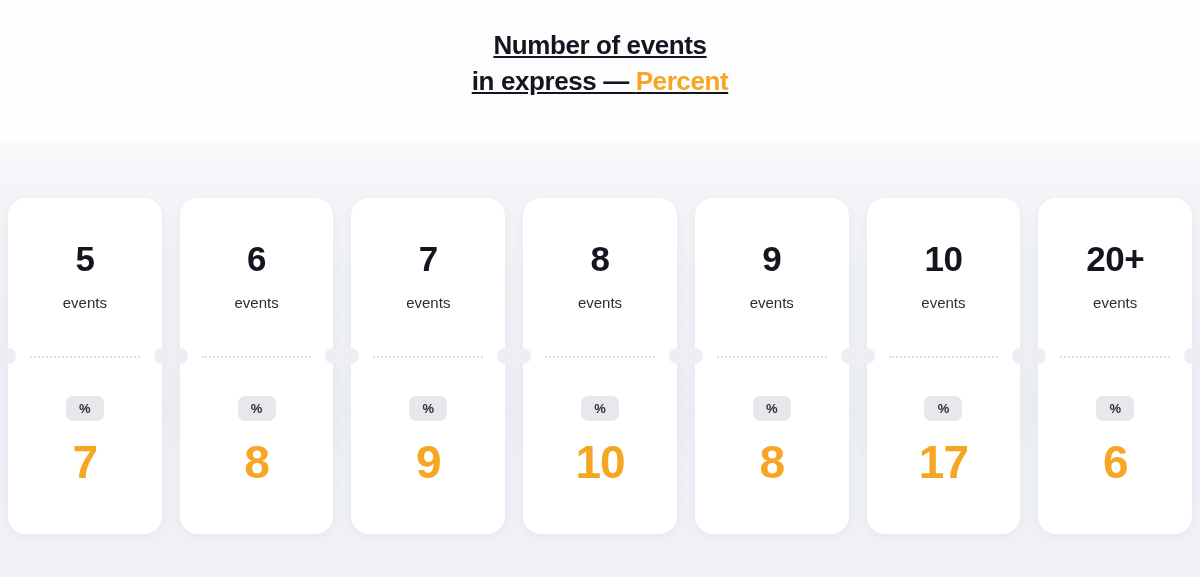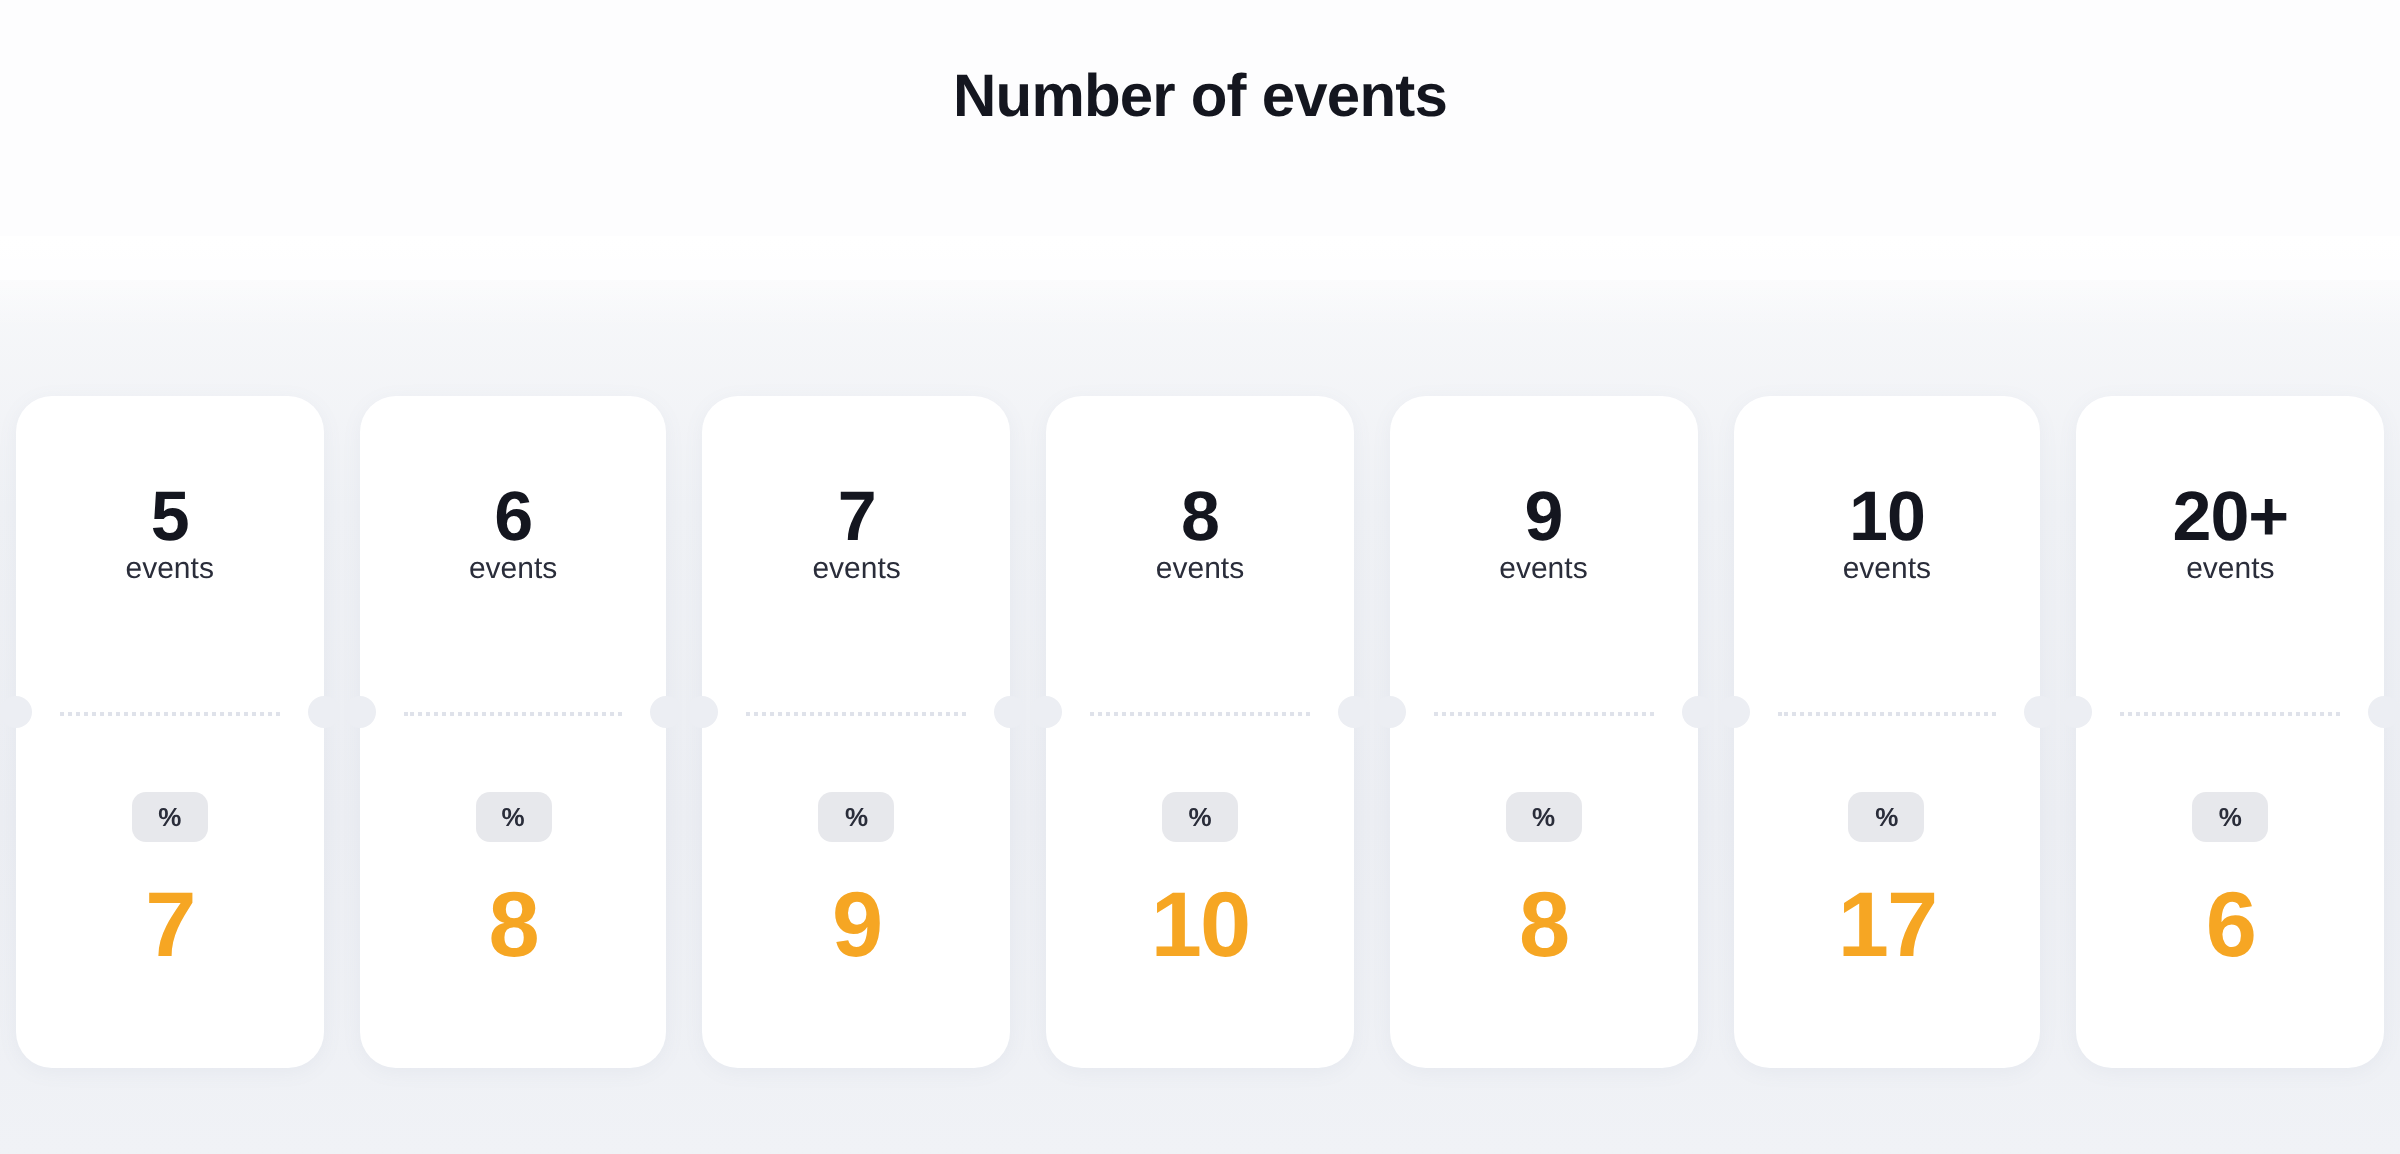--- a/index.html
+++ b/index.html
@@ -45,25 +45,26 @@
   
   .title-wrap {
     position: absolute;
     top: 28px;
     left: 0;
     right: 0;
     text-align: center;
     z-index: 5;
   }
   .title-line {
-    font-size: 30px;
+    font-size: 26px;
     font-weight: bold;
     color: #14161f;
     line-height: 1.38;
     letter-spacing: -0.4px;
+    text-decoration: underline;
   }
   .title-accent { color: #f6a623; }
 
   
   .cards-row {
     position: absolute;
     top: 198px;
     left: 8px;
     right: 8px;
     height: 336px;
@@ -92,20 +93,21 @@
     padding-top: 43px;
   }
   .count {
     font-size: 35px;
     font-weight: bold;
     color: #14161f;
     line-height: 1;
     letter-spacing: -0.5px;
   }
   .events-label {
+    margin-top: 18px;
     font-size: 15px;
     color: #2a2d3a;
     font-weight: normal;
   }
 
   
   .perf {
     position: relative;
     height: 2px;
   }
@@ -159,20 +161,21 @@
 </head>
 <body>
 
 <div class="bg-root">
   <div class="bg-band"></div>
   <div class="bg-fade-top"></div>
 </div>
 
 <div class="title-wrap">
   <div class="title-line">Number of events</div>
+  <div class="title-line"><span>in express — </span><span class="title-accent">Percent</span></div>
 </div>
 
 <div class="cards-row">
 
   <div class="card">
     <div class="card-top">
       <div class="count">5</div>
       <div class="events-label">events</div>
     </div>
     <div class="perf">

